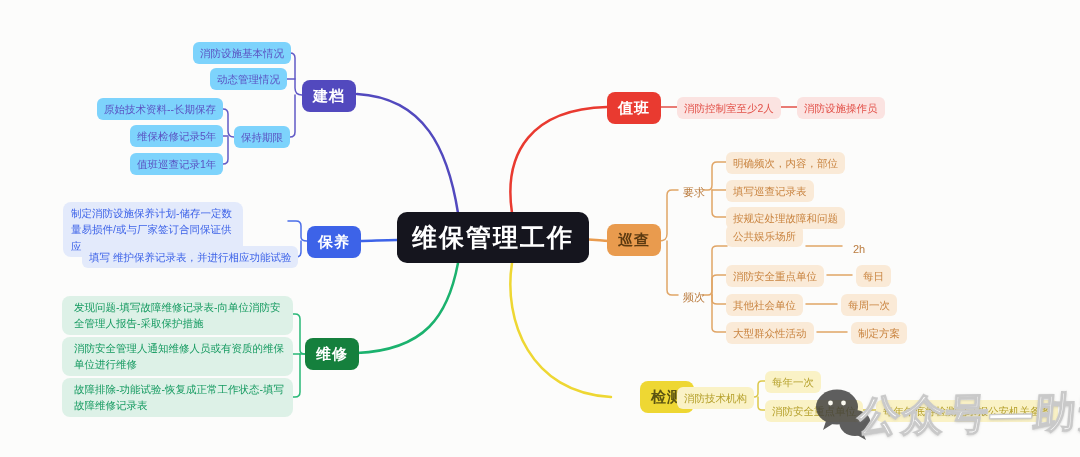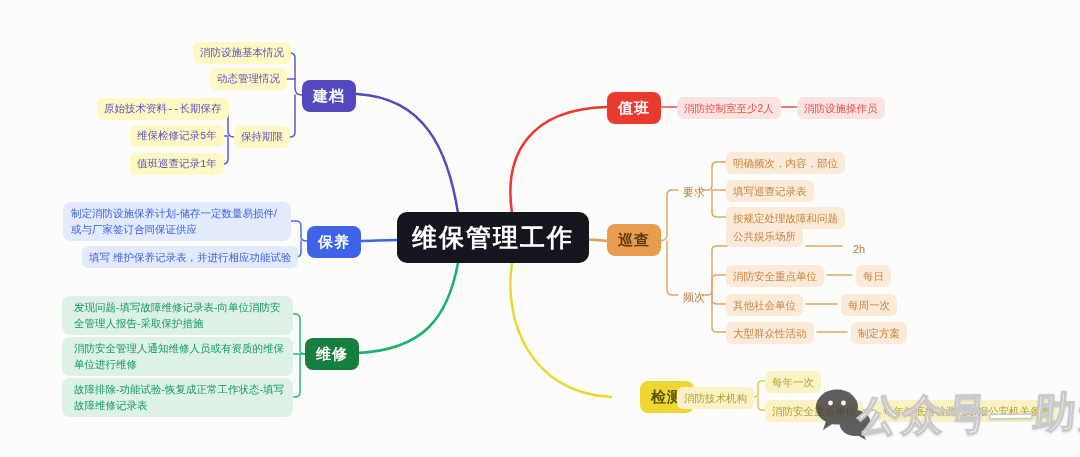--- a/index.html
+++ b/index.html
@@ -19,21 +19,21 @@
     border-radius:8px;font-weight:bold;font-size:15px;color:#fff;
     padding:6px 11px;letter-spacing:1px;
   }
   .center-node{
     position:absolute;left:397px;top:212px;background:#15151e;color:#fff;
     font-size:25px;font-weight:bold;letter-spacing:2px;border-radius:10px;
     padding:9px 15px;white-space:nowrap;
   }
   
   .p-branch{background:#5249be;text-align:right;}
-  .p-leaf{background:#fef9c3;color:#5a52c2;font-family:Liberation Mono, monospace;}
+  .p-leaf{background:#7dd3fc;color:#5a52c2;}
   
   .b-branch{background:#3d63e8;}
   .b-leaf{background:#e3eafb;color:#3d63e8;}
   
   .g-branch{background:#15803d;}
   .g-leaf{background:#ddf1e7;color:#149a60;padding-left:12px;}
   
   .r-branch{background:#e93a30;}
   .r-leaf{background:#fbe3e1;color:#e25048;}
   
@@ -121,21 +121,21 @@
   </svg>
 
   <div class="node p-leaf" style="left:193px;top:42px">消防设施基本情况</div>
   <div class="node p-leaf" style="left:210px;top:68px">动态管理情况</div>
   <div class="node p-leaf" style="left:97px;top:98px">原始技术资料--长期保存</div>
   <div class="node p-leaf" style="left:130px;top:125px">维保检修记录5年</div>
   <div class="node p-leaf" style="left:130px;top:153px">值班巡查记录1年</div>
   <div class="node p-leaf" style="left:234px;top:126px">保持期限</div>
   <div class="node branch p-branch" style="left:302px;top:80px">建档</div>
 
-  <div class="node b-leaf wide" style="left:63px;top:202px;width:228px">制定消防设施保养计划-储存一定数量易损件/或与厂家签订合同保证供应</div>
+  <div class="node b-leaf wide" style="left:63px;top:202px;width:180px">制定消防设施保养计划-储存一定数量易损件/或与厂家签订合同保证供应</div>
   <div class="node b-leaf" style="left:82px;top:246px">填写 维护保养记录表，并进行相应功能试验</div>
   <div class="node branch b-branch" style="left:307px;top:226px">保养</div>
 
   <div class="node g-leaf wide" style="left:62px;top:296px;width:231px">发现问题-填写故障维修记录表-向单位消防安全管理人报告-采取保护措施</div>
   <div class="node g-leaf wide" style="left:62px;top:337px;width:231px">消防安全管理人通知维修人员或有资质的维保单位进行维修</div>
   <div class="node g-leaf wide" style="left:62px;top:378px;width:231px">故障排除-功能试验-恢复成正常工作状态-填写故障维修记录表</div>
   <div class="node branch g-branch" style="left:305px;top:338px">维修</div>
 
   <div class="center-node">维保管理工作</div>
 

